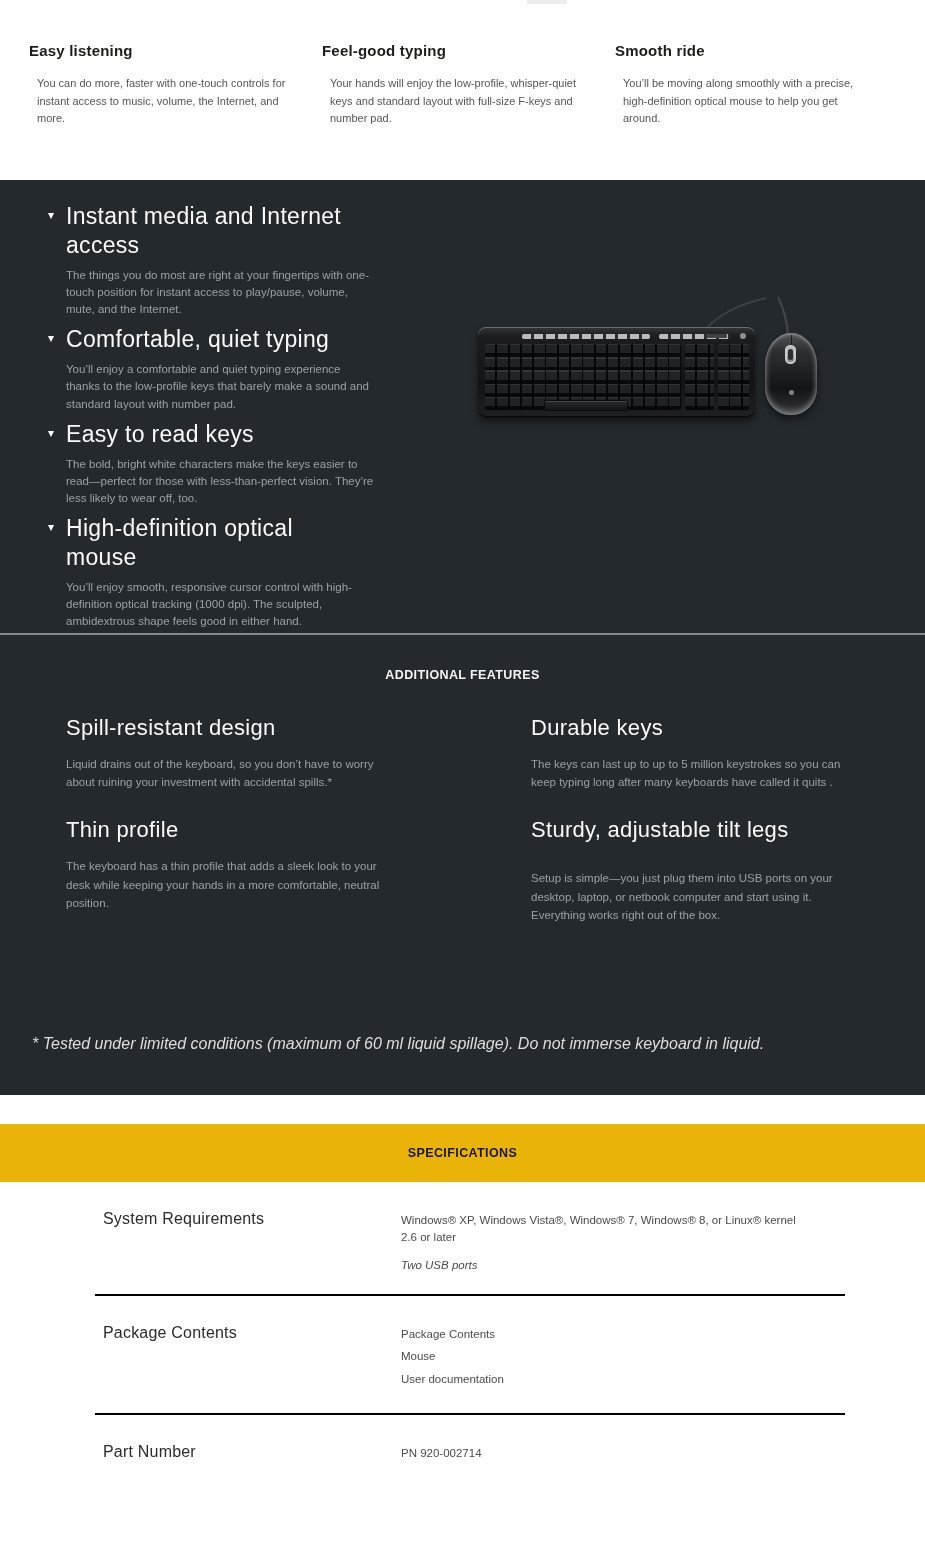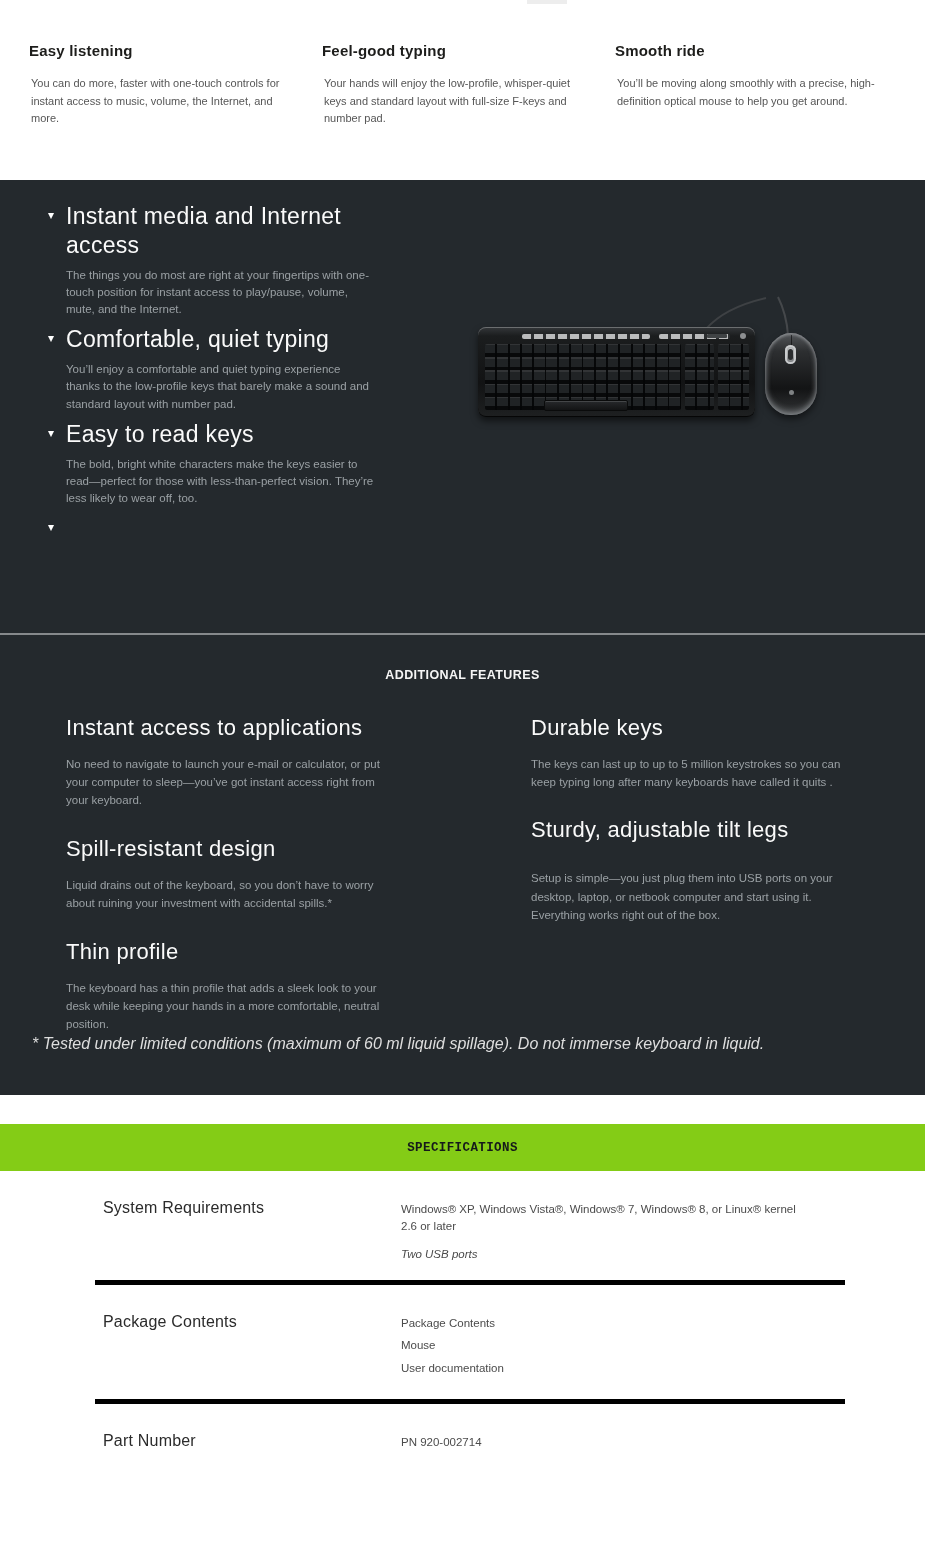--- a/index.html
+++ b/index.html
@@ -6,21 +6,21 @@
   html,body { margin:0; padding:0; background:#fff; }
   body { width:925px; font-family:"Liberation Sans", sans-serif; -webkit-font-smoothing:antialiased; }
   .page { width:925px; overflow:hidden; }
 
   
   .hero { height:180px; position:relative; background:#fff; }
   .artifact-bar { position:absolute; top:0; left:527px; width:40px; height:4px; background:#ededed; }
   .hero-cols { display:flex; padding:42px 0 0 29px; }
   .hero-col { width:268px; margin-right:25px; }
   .hero-col h3 { margin:0 0 16px 0; font-size:15px; font-weight:700; color:#1d1d1b; letter-spacing:.2px; }
-  .hero-col p { margin:2px; font-size:11px; line-height:1.6; color:#565656; max-width:262px; }
+  .hero-col p { margin:8px; font-size:11px; line-height:1.6; color:#565656; max-width:262px; }
 
   
   .dark1 { height:453px; background:#24292d; position:relative; overflow:hidden; }
   .feature-list { padding:22px 0 0 48px; width:400px; }
   .feat { display:flex; }
   .feat-marker { width:18px; flex:0 0 18px; color:#fff; font-size:12px; padding-top:7px; line-height:1; }
   .feat-body h2 { margin:0 0 7px 0; font-size:23px; font-weight:300; line-height:1.25; color:#fafafa; max-width:290px; letter-spacing:.3px; }
   .feat-body p { margin:0 0 7px 0; font-size:11.5px; line-height:1.5; color:#9aa0a4; width:308px; }
 
   
@@ -66,24 +66,24 @@
   .add-grid { display:flex; margin-top:33px; padding-left:66px; }
   .add-col-left { width:400px; margin-right:65px; }
   .add-col-right { width:380px; }
   .add-item { margin-bottom:26px; }
   .add-item h3 { margin:0 0 14px 0; font-size:22px; font-weight:300; color:#fafafa; letter-spacing:.3px; }
   .add-item p { margin:0; font-size:11.5px; line-height:1.6; color:#9aa0a4; max-width:330px; }
   .footnote { position:absolute; left:30px; top:398px; margin:2px; font-size:16px; font-style:italic; color:#dedede; }
 
   
   .white-gap { height:29px; background:#fff; }
-  .specs-bar { height:47px; background:#84cc16; display:flex; align-items:center; justify-content:center;font-family:Liberation Mono, monospace; }
+  .specs-bar { height:58px; background:#eab308; display:flex; align-items:center; justify-content:center; }
   .specs-bar h4 { margin:0; font-size:12.5px; font-weight:700; color:#16191b; letter-spacing:.4px; }
   .specs-table { margin:0 80px 0 95px; }
-  .spec-row { display:flex; padding:28px 0 0 8px; border-bottom:5px solid #000000; }
+  .spec-row { display:flex; padding:28px 0 0 8px; border-bottom:2px solid #000000; }
   .spec-row.r1 { min-height:114px; }
   .spec-row.r2 { min-height:76px; }
   .spec-row.r3 { min-height:119px; }
   .spec-row.r4 { min-height:77px; border-bottom:none; }
   .spec-label { width:298px; flex:0 0 298px; font-size:16px; font-weight:400; color:#2b2b2b; letter-spacing:.2px; }
   .spec-values { flex:1; padding-top:2px; }
   .spec-values p { margin:0 0 5px 0; font-size:11.5px; line-height:1.5; color:#4b4b4b; max-width:400px; }
   .spec-values p.spaced { margin-top:10px;font-style:italic; }
 </style>
 </head>
@@ -131,20 +131,24 @@
       <div class="feat">
         <span class="feat-marker">▾</span>
         <div class="feat-body">
           <h2>Easy to read keys</h2>
           <p>The bold, bright white characters make the keys easier to read—perfect for those with less-than-perfect vision. They’re less likely to wear off, too.</p>
         </div>
       </div>
 
       <div class="feat">
         <span class="feat-marker">▾</span>
+        <div class="feat-body">
+          <h2>High-definition optical mouse</h2>
+          <p>You’ll enjoy smooth, responsive cursor control with high-definition optical tracking (1000 dpi). The sculpted, ambidextrous shape feels good in either hand.</p>
+        </div>
       </div>
 
     </div>
 
     <div class="product">
       <svg class="cables" viewBox="0 0 370 185">
         <path d="M236,34 C250,18 274,8 296,3" stroke="#3e4144" stroke-width="2" fill="none"></path>
         <path d="M318,40 C317,26 314,14 308,2" stroke="#45484b" stroke-width="2" fill="none"></path>
       </svg>
       <div class="keyboard">
@@ -168,24 +172,20 @@
   </section>
 
   <div class="section-sep"></div>
 
   <section class="dark2">
     <h4 class="add-title">ADDITIONAL FEATURES</h4>
     <div class="add-grid">
 
       <div class="add-col-left">
         <div class="add-item">
-          <h3>Instant access to applications</h3>
-          <p>No need to navigate to launch your e-mail or calculator, or put your computer to sleep—you’ve got instant access right from your keyboard.</p>
-        </div>
-        <div class="add-item">
           <h3>Spill-resistant design</h3>
           <p>Liquid drains out of the keyboard, so you don’t have to worry about ruining your investment with accidental spills.*</p>
         </div>
         <div class="add-item">
           <h3>Thin profile</h3>
           <p>The keyboard has a thin profile that adds a sleek look to your desk while keeping your hands in a more comfortable, neutral position.</p>
         </div>
       </div>
 
       <div class="add-col-right">

